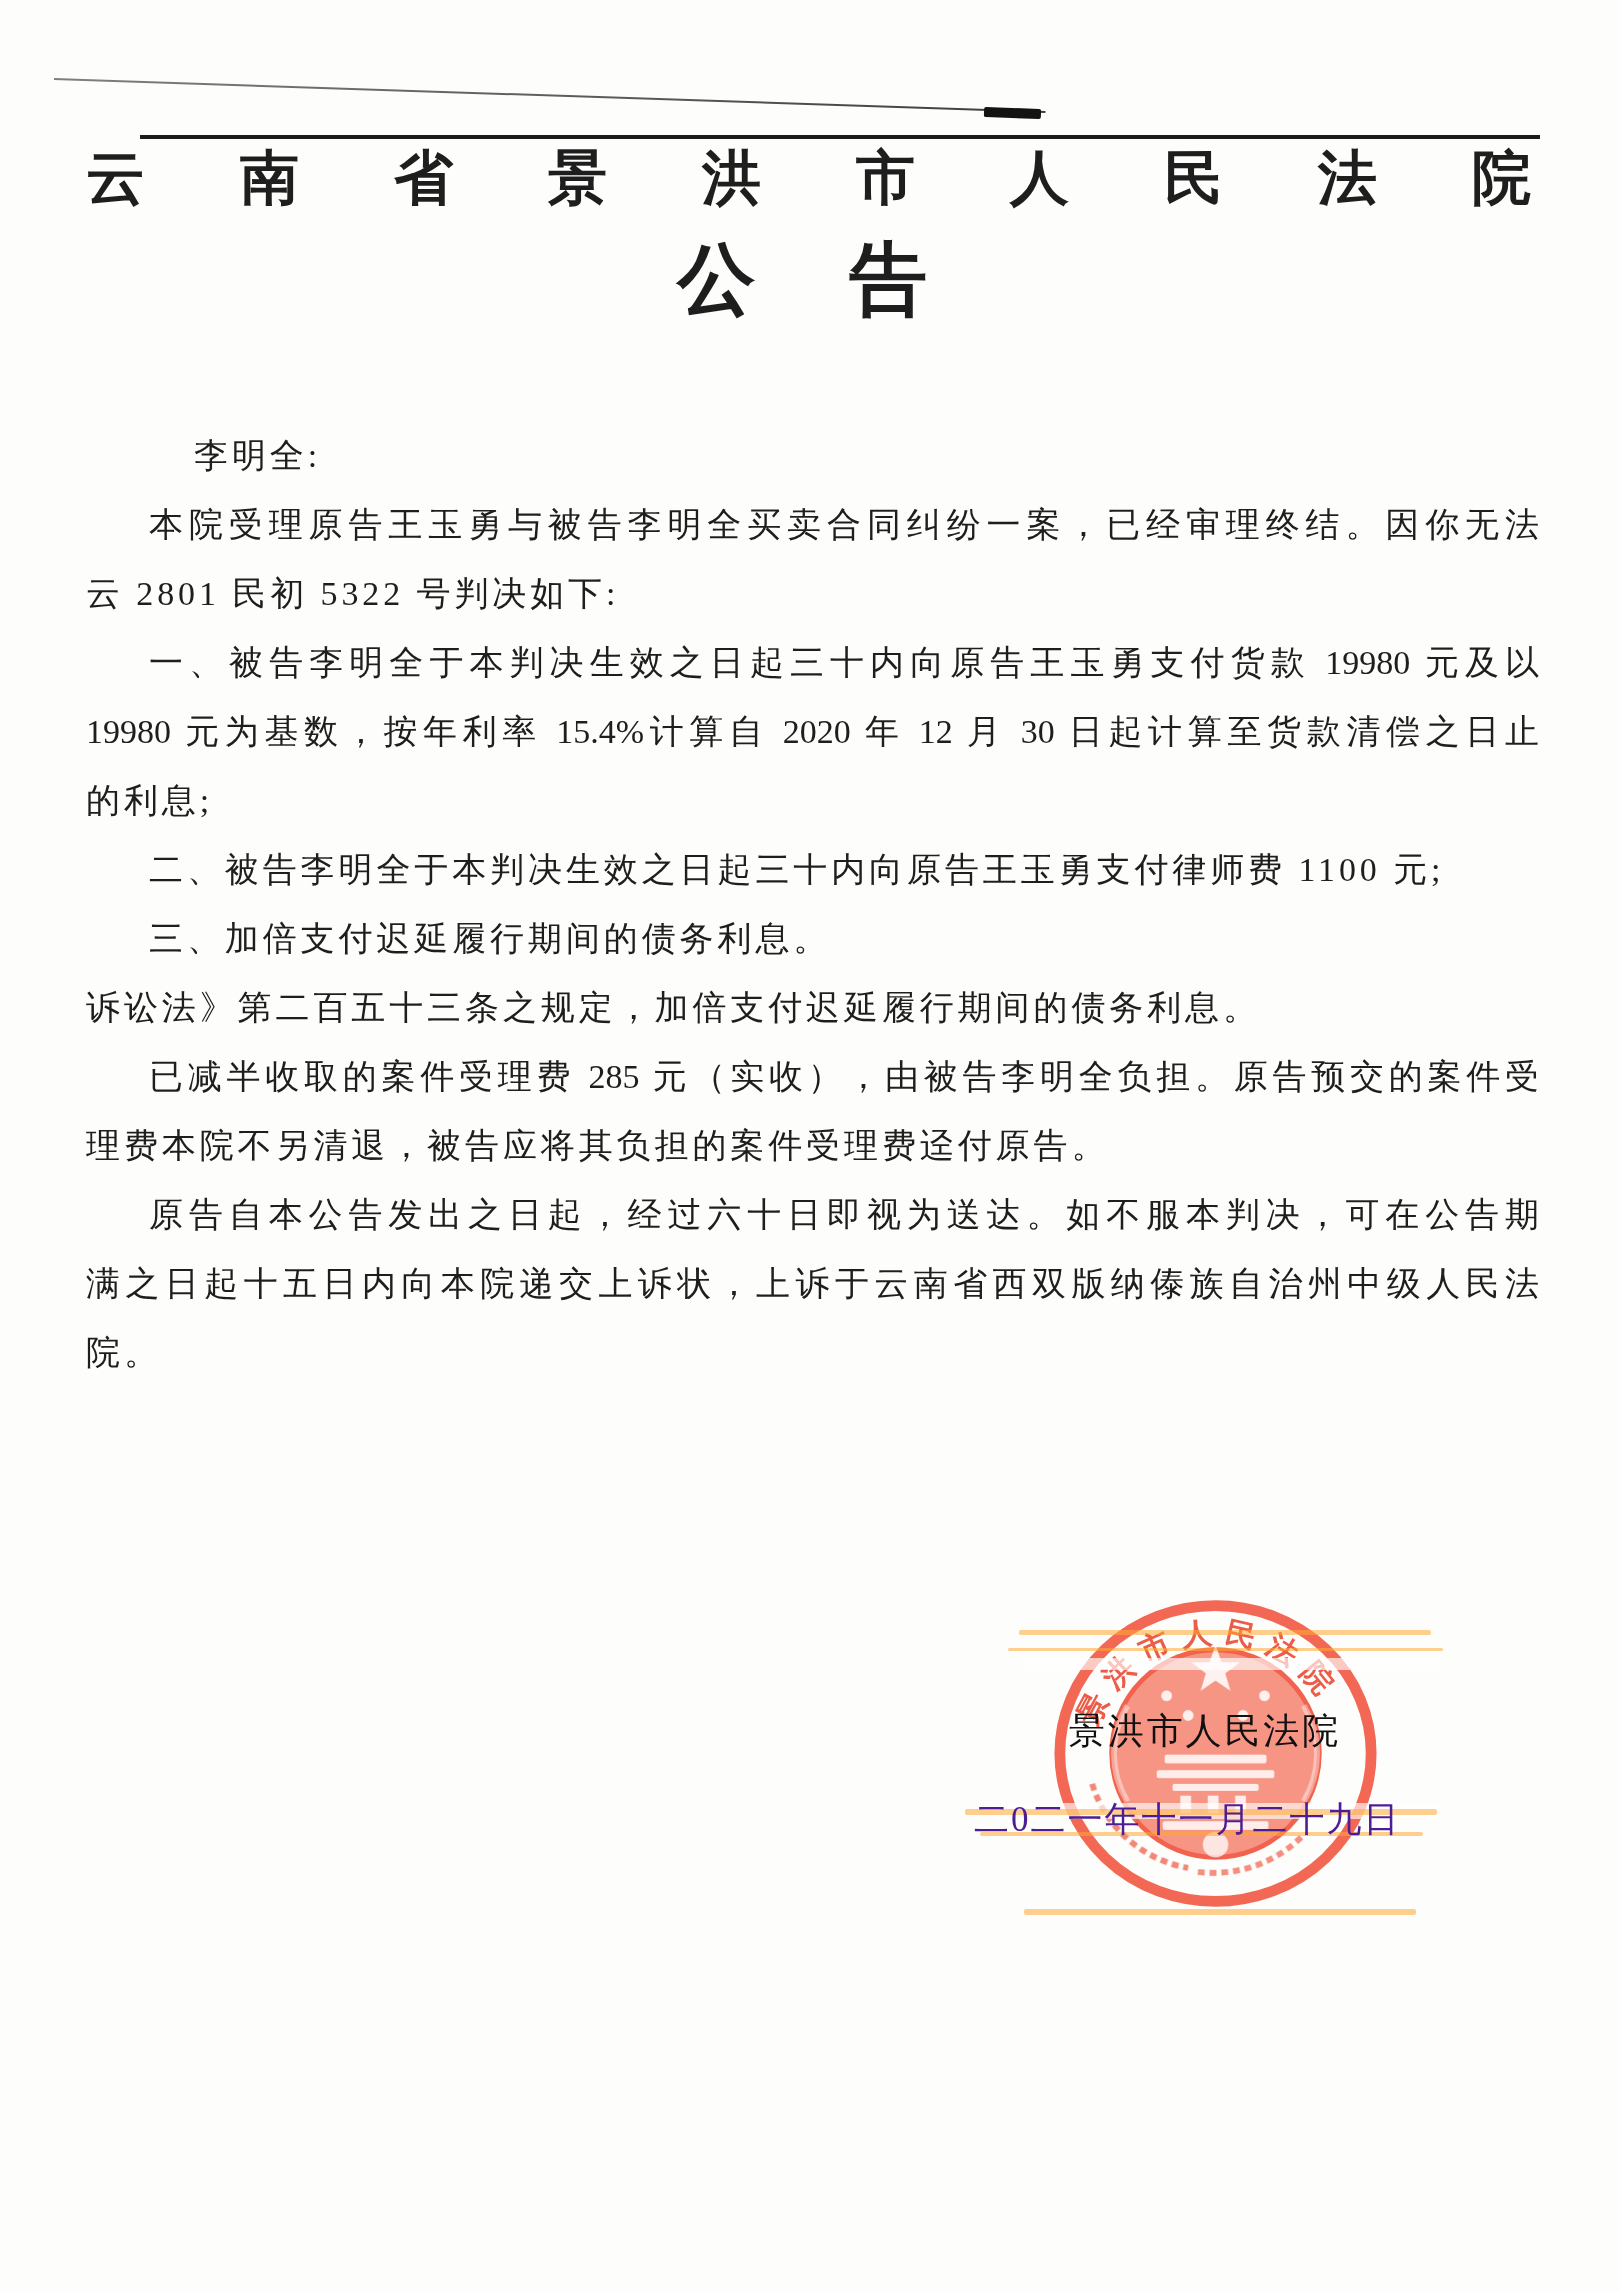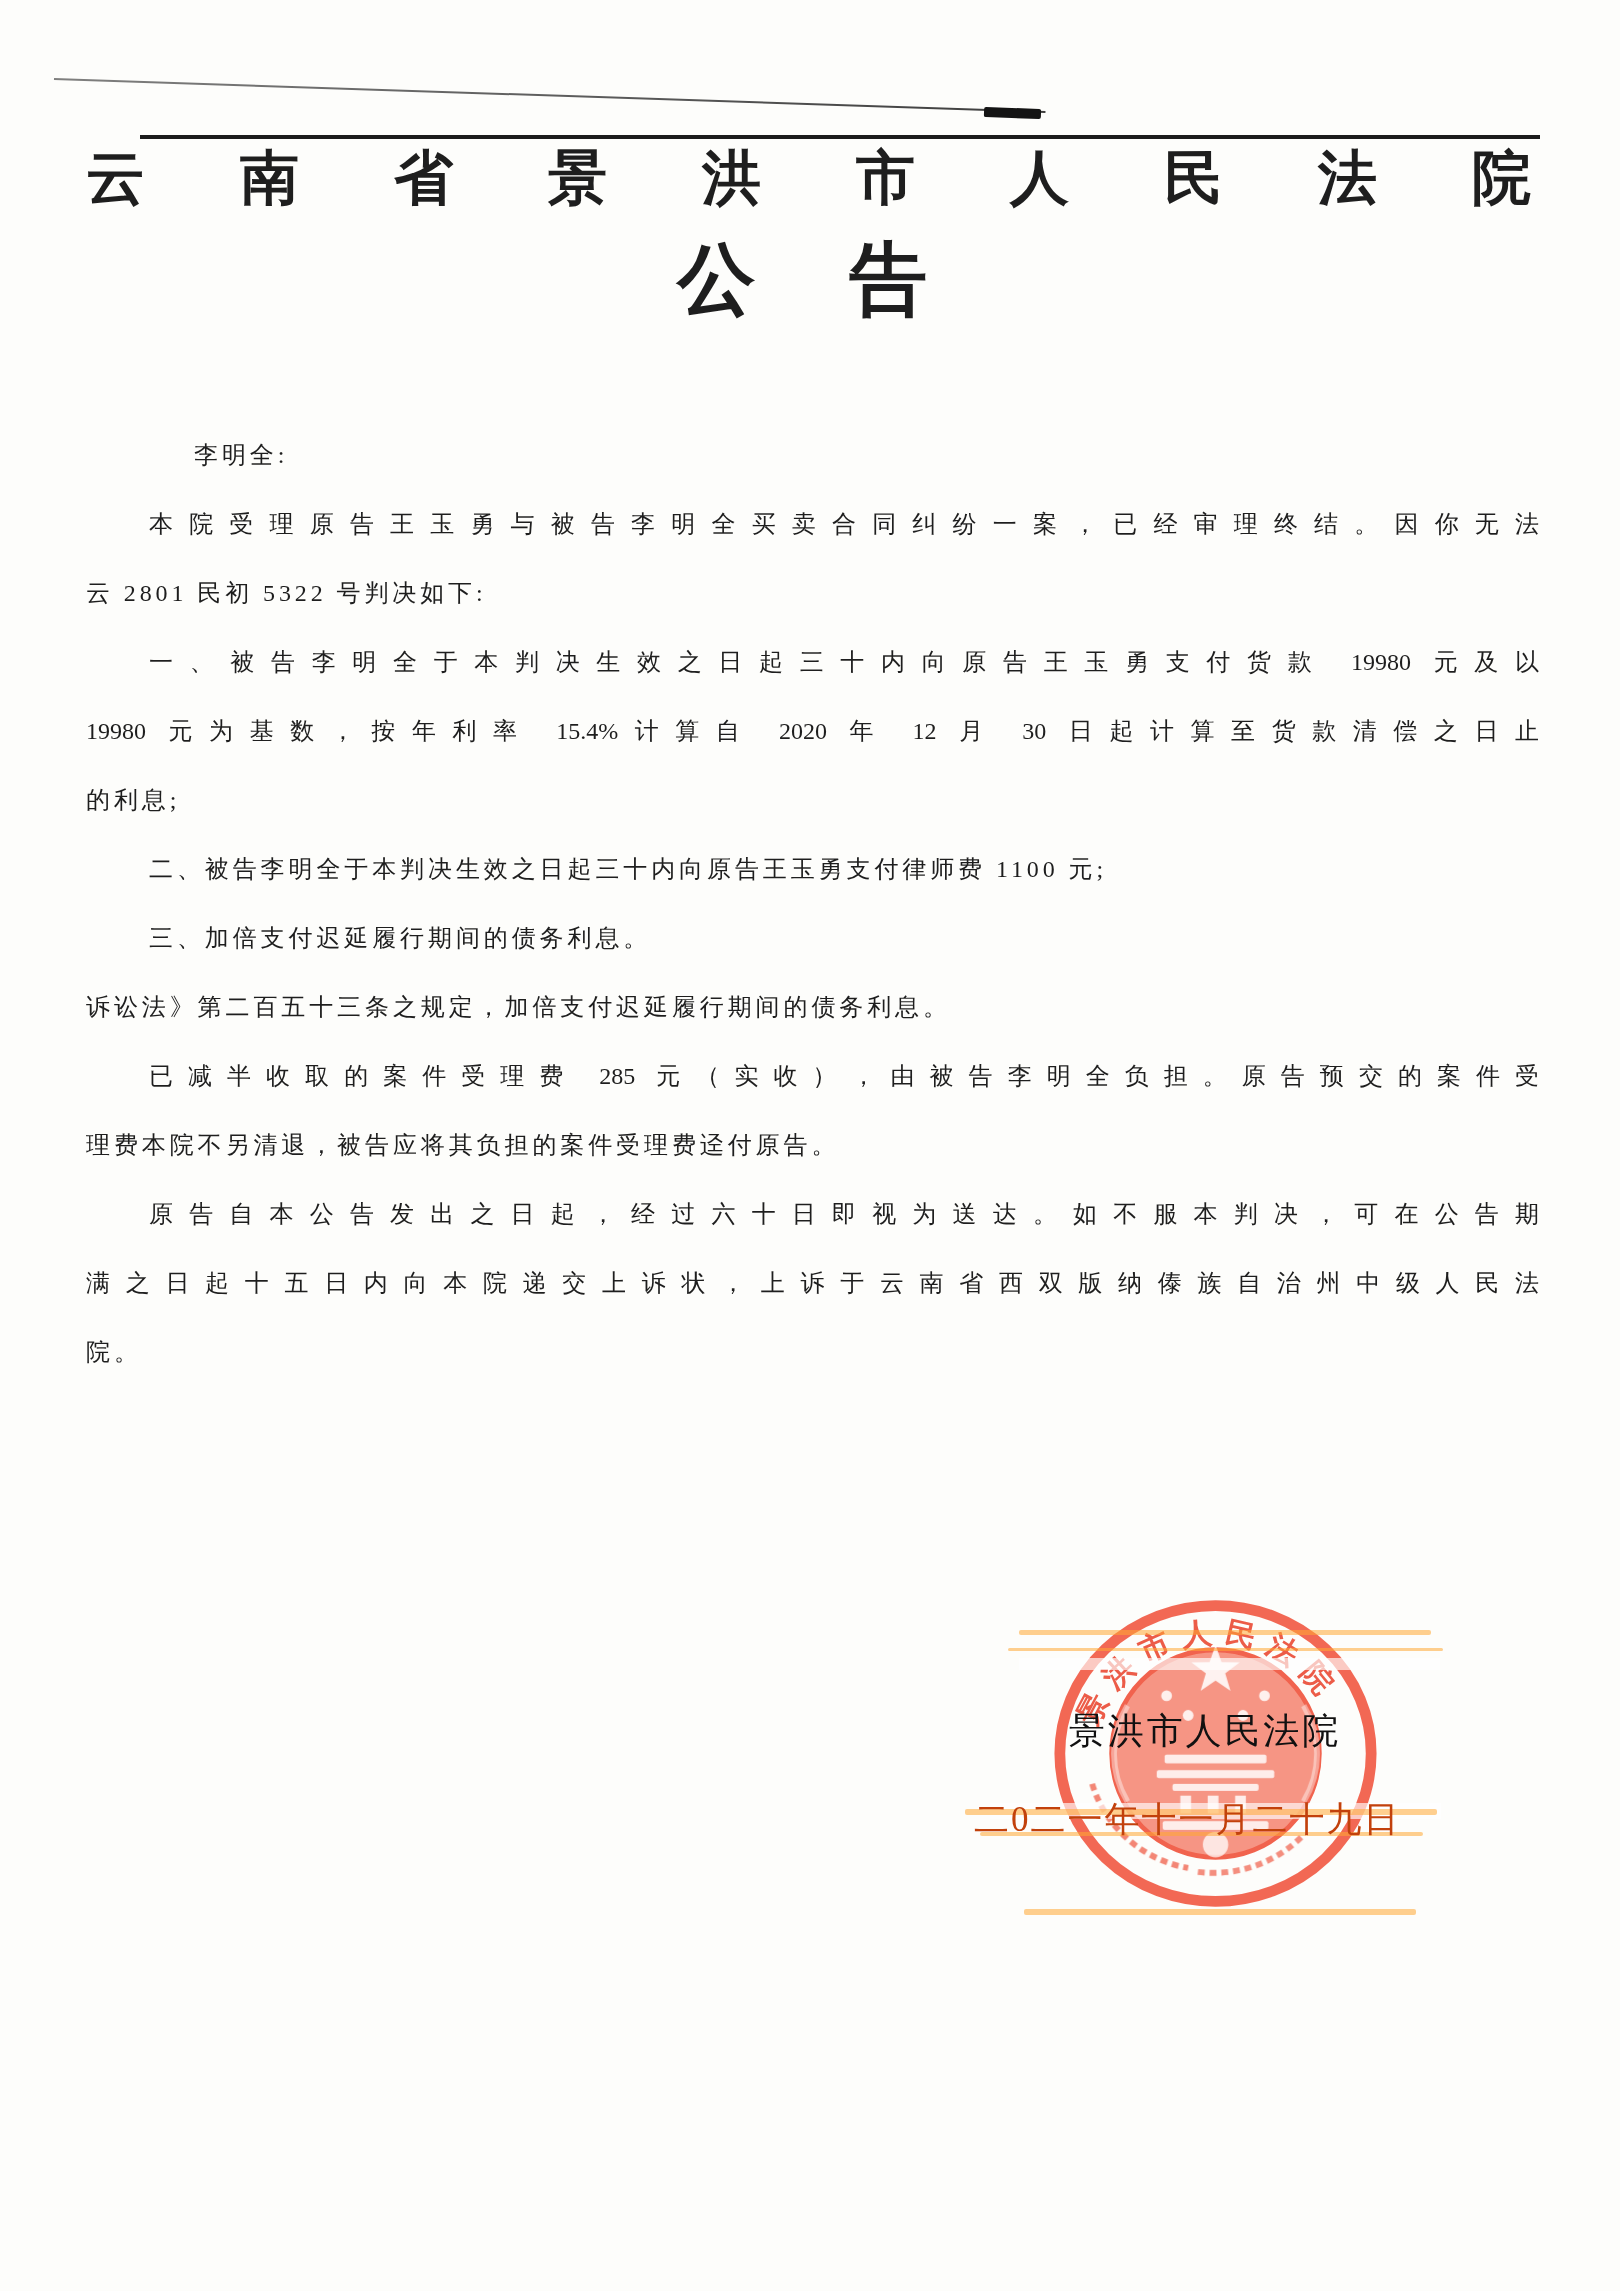--- a/index.html
+++ b/index.html
@@ -17,32 +17,32 @@
     background:#141414; transform:rotate(2deg); border-radius:2px;}
   .rule{position:absolute; left:140px; top:135px; width:1400px; height:3.9px; background:#1c1c1c;}
   
   .court-name{position:absolute; left:86px; top:143px; width:1445px; height:71px;
     display:flex; justify-content:space-between; align-items:center;
     font-size:59px; font-weight:700; letter-spacing:0;}
   .doc-title{position:absolute; left:0; top:231px; width:1620px; height:98px;
     display:flex; justify-content:center; gap:94px; align-items:center;
     font-size:78px; font-weight:700; transform:translateX(-7.8px);}
   
-  .body-text{position:absolute; left:86px; top:421px; width:1453px; font-size:24px;}
+  .body-text{position:absolute; left:86px; top:421px; width:1453px; font-size:34px;}
   .line{height:69px; line-height:69px; letter-spacing:3.9px; white-space:normal;font-family:Liberation Serif, serif;}
   .line.ind{text-indent:63px;}
   .line.jst{letter-spacing:0; text-align:justify; text-align-last:justify;
     text-justify:inter-character;}
   .salutation{height:69px; line-height:69px; padding-left:108px; letter-spacing:3.9px;}
   
   .seal{position:absolute; left:1045px; top:1590px; width:341px; height:327px;}
   .sig{position:absolute; left:1017px; top:1707px; width:376px; text-align:center;
     font-size:36px; letter-spacing:2.9px; color:#111; z-index:8;}
   .sig-date{position:absolute; left:974px; top:1796px; width:441px;
-    font-size:35px; letter-spacing:2px; color:#c2410c; z-index:8; white-space:nowrap;}
+    font-size:35px; letter-spacing:2px; color:#4c1d95; z-index:8; white-space:nowrap;}
   .streak{position:absolute; z-index:6; background:rgba(255,167,51,.55); border-radius:2px;}
   .st1{left:1019px; top:1630px; width:412px; height:4.9px;}
   .st2{left:1008px; top:1648px; width:435px; height:2.9px;}
   .st3{left:965px;  top:1809px; width:472px; height:5.9px;}
   .st4{left:980px; top:1832px; width:443px; height:3.9px;}
   .st5{left:1024px; top:1909px; width:392px; height:5.9px;}
   .wash{position:absolute; z-index:5; background:rgba(255,255,255,.65);}
   .w1{left:1019px; top:1658px; width:421px; height:11.8px;}
   .w2{left:990px; top:1803px; width:451px; height:15.7px;}
 </style>

